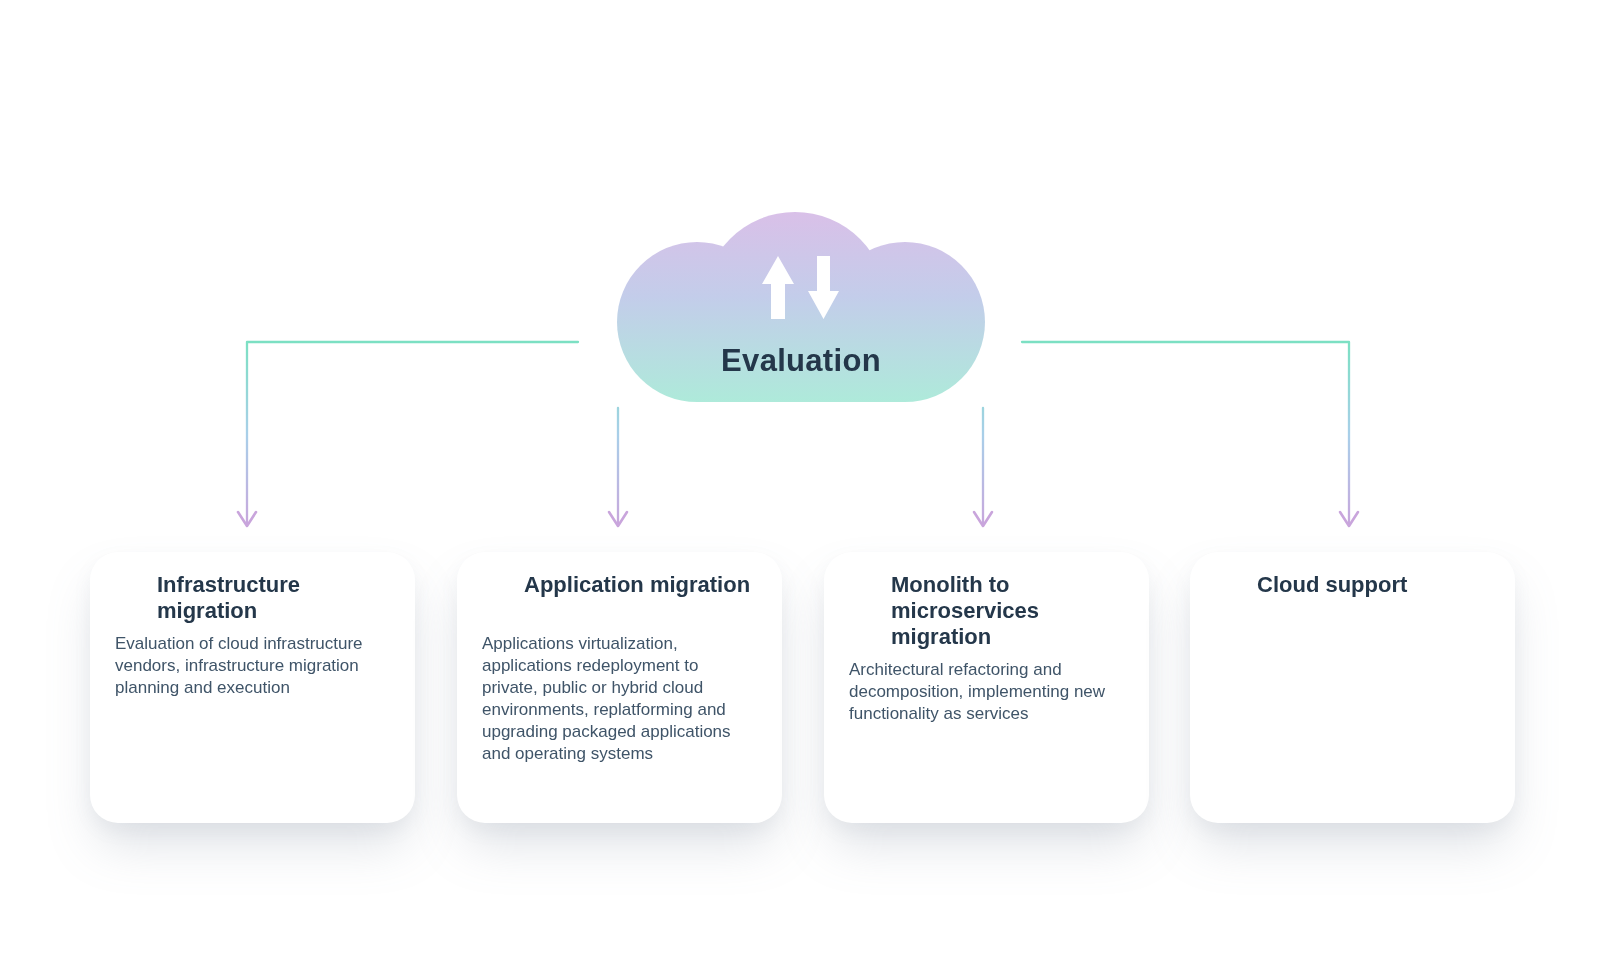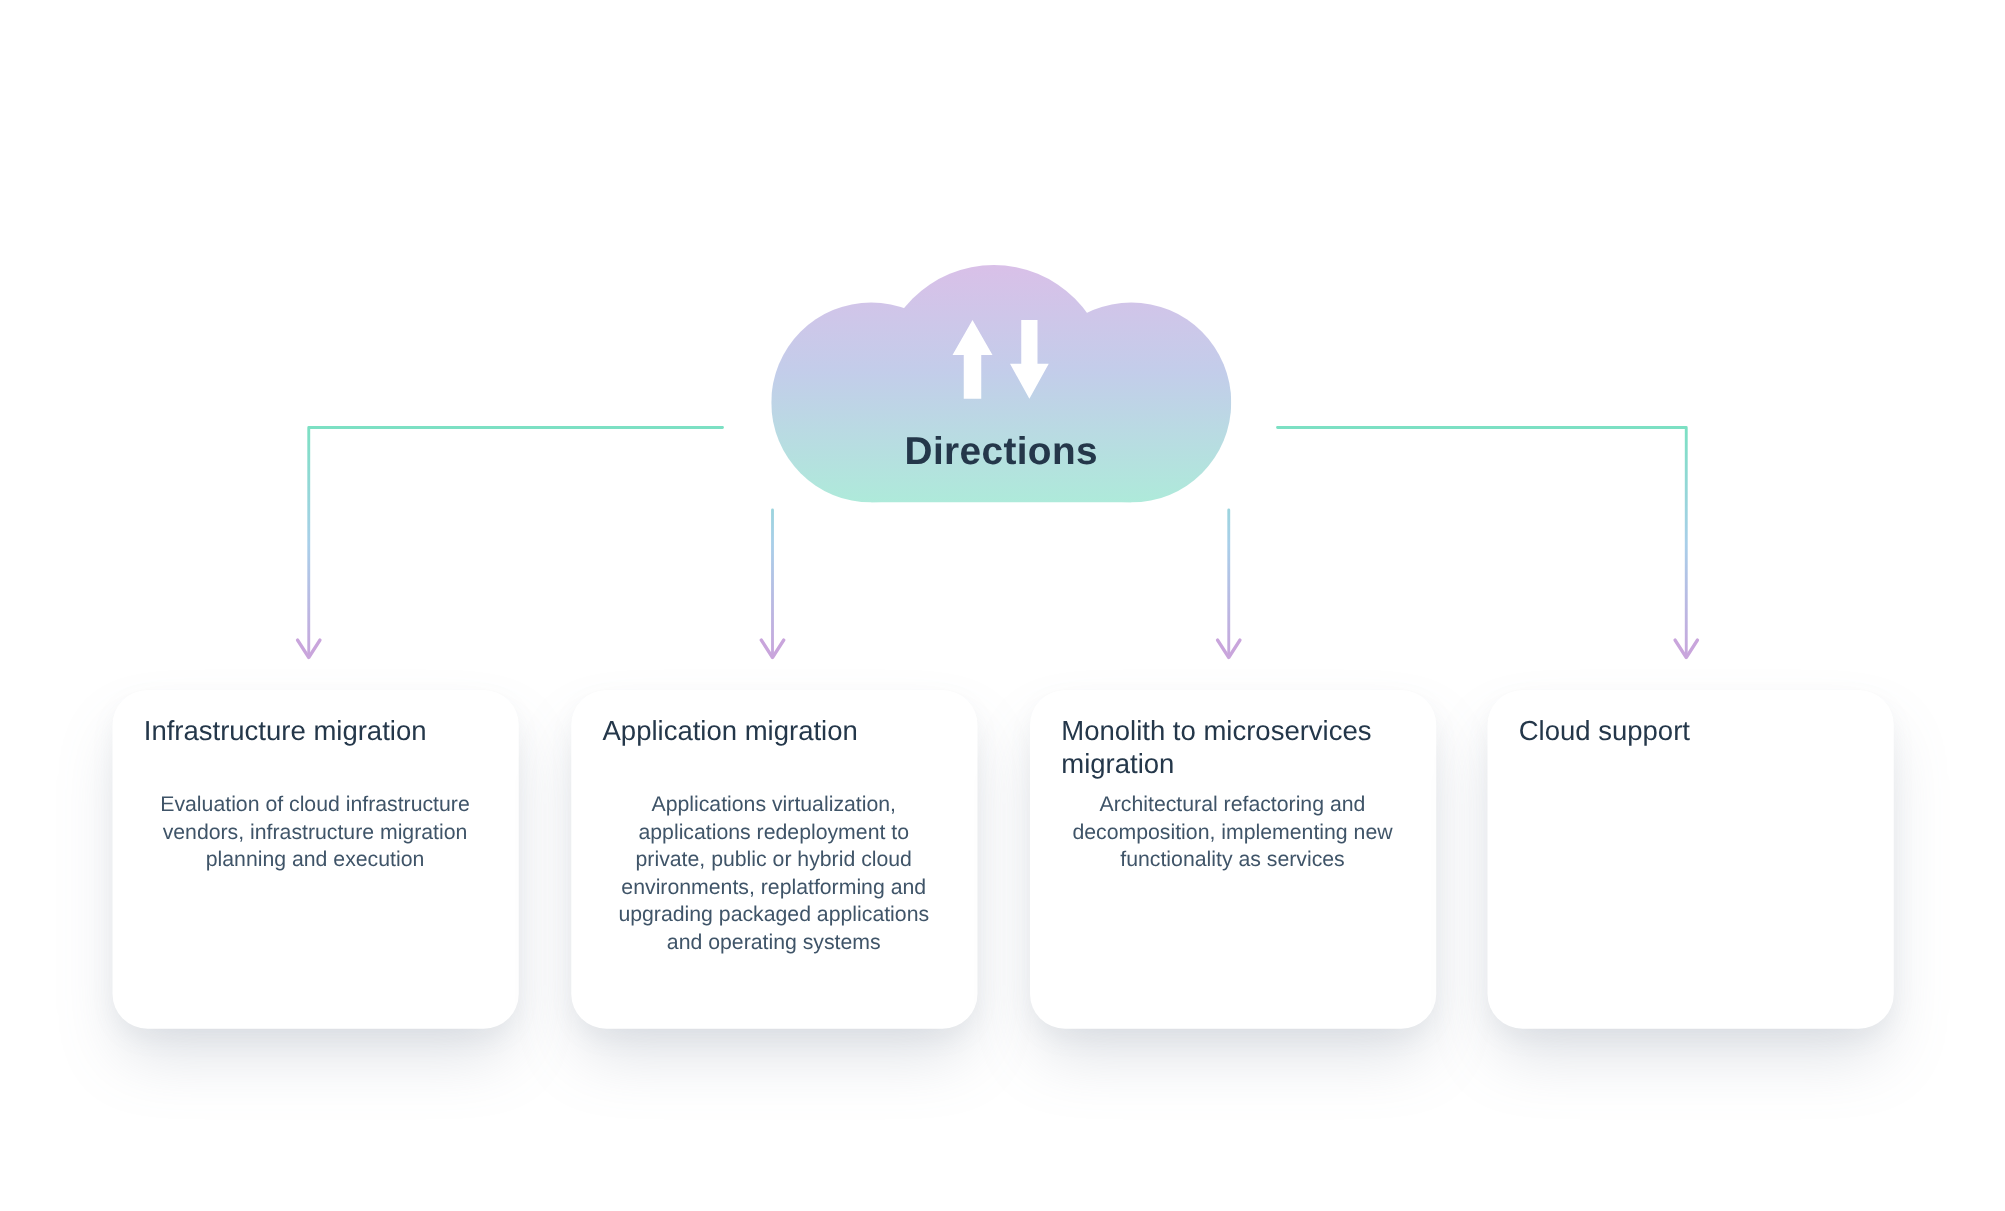--- a/index.html
+++ b/index.html
@@ -39,28 +39,28 @@
   }
 
   .card{
     position:absolute;top:552px;width:325px;height:271px;
     background:var(--card-bg);
     border-radius:28px;
     padding:20px 26px 20px 25px;
     box-shadow:0 28px 50px -8px rgba(125,135,155,0.25), 0 8px 18px rgba(125,135,155,0.08);
   }
   .card-title{
-    font-size:22px;font-weight:400;line-height:26px;
+    font-size:22px;font-weight:700;line-height:26px;
     min-height:52px;margin-bottom:9px;
     color:var(--heading-color);
+    margin-left:42px;
   }
   .card-body{
     font-size:17px;line-height:22px;
     color:var(--body-color);
-    text-align:center;
   }
   .card-1{left:90px;}
   .card-2{left:457px;}
   .card-3{left:824px;}
   .card-4{left:1190px;}
 </style>
 </head>
 <body>
 
 <div class="stage">
@@ -105,21 +105,21 @@
       </defs>
       <g fill="url(#cloudg)">
         <circle cx="80" cy="110" r="80"></circle>
         <circle cx="288" cy="110" r="80"></circle>
         <circle cx="178" cy="92" r="92"></circle>
         <rect x="80" y="95" width="208" height="95"></rect>
       </g>
       <polygon fill="#ffffff" points="161,44 177,72 168,72 168,107 154,107 154,72 145,72"></polygon>
       <polygon fill="#ffffff" points="200,44 213,44 213,79 222,79 206.5,107 191,79 200,79"></polygon>
     </svg>
-    <div class="cloud-label">Directions</div>
+    <div class="cloud-label">Evaluation</div>
   </div>
 
   <div class="card card-1">
     <div class="card-title">Infrastructure migration</div>
     <div class="card-body">Evaluation of cloud infrastructure vendors, infrastructure migration planning and execution</div>
   </div>
 
   <div class="card card-2">
     <div class="card-title">Application migration</div>
     <div class="card-body">Applications virtualization, applications redeployment to private, public or hybrid cloud environments, replatforming and upgrading packaged applications and operating systems</div>

